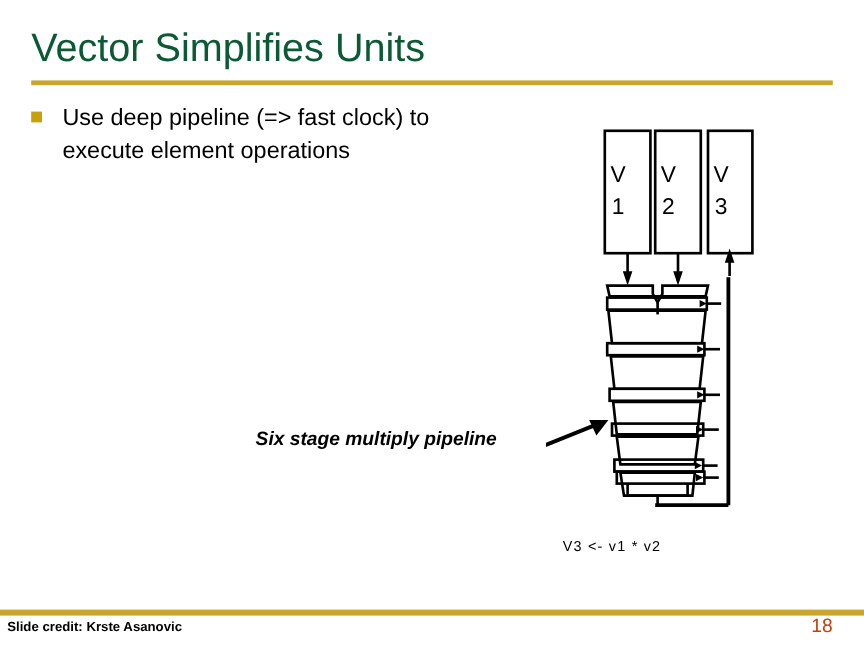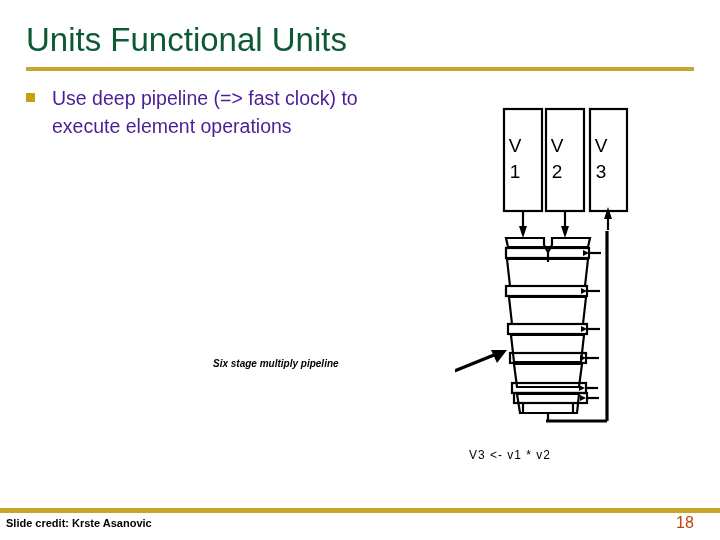--- a/index.html
+++ b/index.html
@@ -56,39 +56,39 @@
     width: 9px;
     height: 9px;
     background: #C8A00A;
     margin-top: 9px;
     margin-right: 17px;
   }
   .bullet-text {
     flex: 1 1 auto;
     font-size: 19.5px;
     line-height: 28px;
-    color: #4c1d95;
+    color: #000000;
   }
 
   
   #diagram {
     position: absolute;
     left: 455px;
     top: 95px;
     width: 250px;
     height: 335px;
   }
   #diagram svg { display: block; }
 
   
   #caption {
     position: absolute;
     left: 213px;
     top: 358px;
-    font-size: 10px;
+    font-size: 16px;
     font-weight: bold;
     font-style: italic;
     color: #000000;
     white-space: nowrap;
   }
 
   
   #equation {
     position: absolute;
     left: 469px;
@@ -124,21 +124,21 @@
     font-size: 16px;
     color: #c2410c;
     white-space: nowrap;
   }
 </style>
 </head>
 <body>
 
 <div id="slide">
 
-  <div id="slide-title">Units Functional Units</div>
+  <div id="slide-title">Vector Simplifies Units</div>
   <div id="title-rule"></div>
 
   <div id="bullets">
     <div class="bullet-row">
       <span class="bullet-marker"></span>
       <span class="bullet-text">Use deep pipeline (=&gt; fast clock) to execute element operations</span>
     </div>
   </div>
 
   <div id="diagram">

